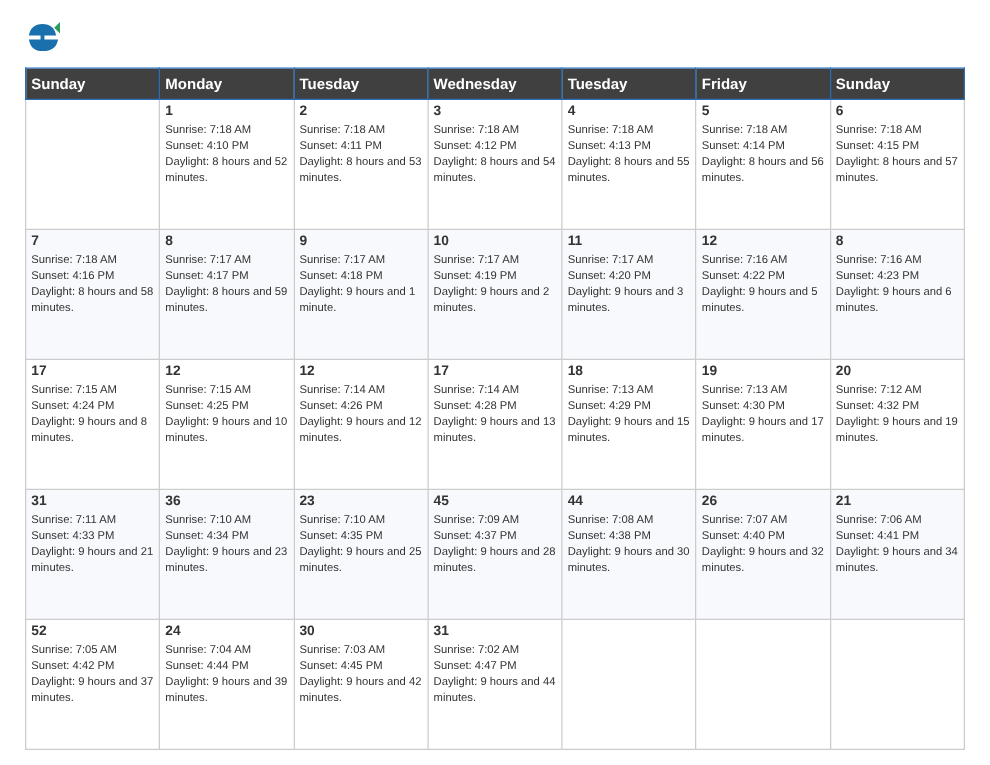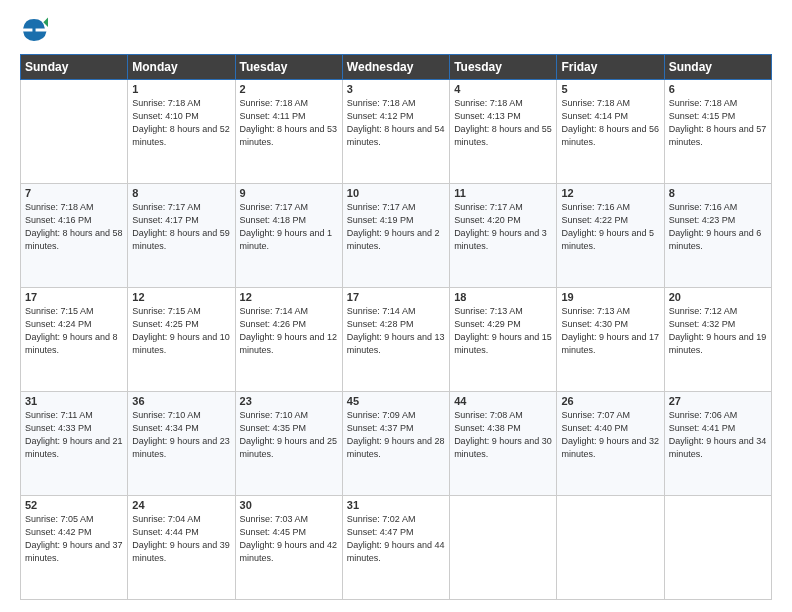--- a/index.html
+++ b/index.html
@@ -239,21 +239,21 @@
           </td>
           <td>
             <span class="day-num">44</span>
             <div class="day-info">Sunrise: 7:08 AM<br>Sunset: 4:38 PM<br>Daylight: 9 hours and 30 minutes.</div>
           </td>
           <td>
             <span class="day-num">26</span>
             <div class="day-info">Sunrise: 7:07 AM<br>Sunset: 4:40 PM<br>Daylight: 9 hours and 32 minutes.</div>
           </td>
           <td>
-            <span class="day-num">27</span>
+            <span class="day-num">21</span>
             <div class="day-info">Sunrise: 7:06 AM<br>Sunset: 4:41 PM<br>Daylight: 9 hours and 34 minutes.</div>
           </td>
         </tr>
         <tr>
           <td>
             <span class="day-num">52</span>
             <div class="day-info">Sunrise: 7:05 AM<br>Sunset: 4:42 PM<br>Daylight: 9 hours and 37 minutes.</div>
           </td>
           <td>
             <span class="day-num">24</span>

